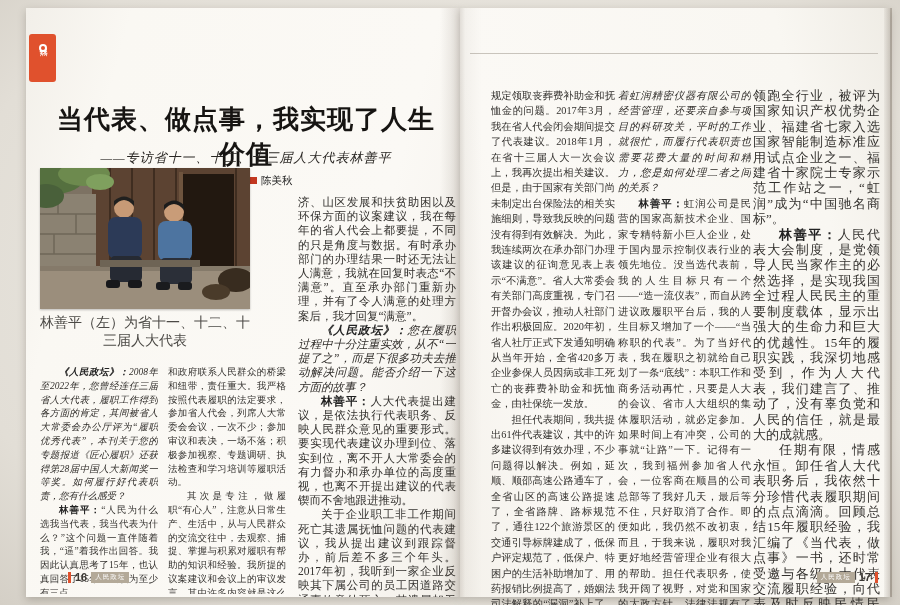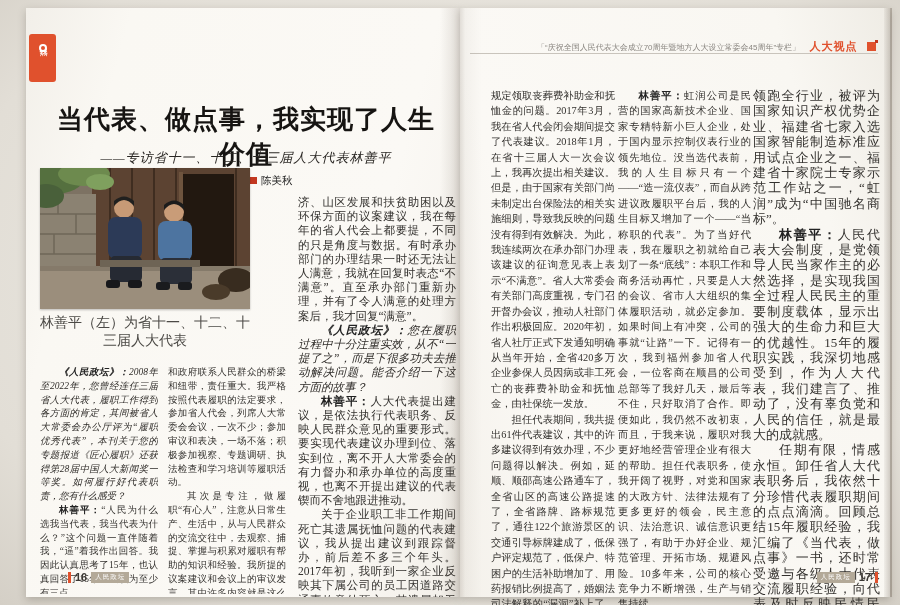--- a/index.html
+++ b/index.html
@@ -169,32 +169,28 @@
 
   <div class="footer footer-left">
     <span class="bar"></span>
     <span class="num">16</span>
     <span class="chip">人民政坛</span>
   </div>
 </div>
 
 <div class="page page-right">
 
-  <div class="rp-header">
-    <span class="note">「“庆祝全国人民代表大会成立70周年暨地方人大设立常委会45周年”专栏」</span>
-    <span class="section">人大视点</span>
-    <span class="sq"><i></i></span>
-  </div>
   <div class="rp-rule"></div>
 
   <div class="col rp-col1">
       <p class="para cont">规定领取丧葬费补助金和抚恤金的问题。2017年3月，我在省人代会闭会期间提交了代表建议。2018年1月，在省十三届人大一次会议上，我再次提出相关建议。但是，由于国家有关部门尚未制定出台保险法的相关实施细则，导致我反映的问题没有得到有效解决。为此，我连续两次在承办部门办理该建议的征询意见表上表示“不满意”。省人大常委会有关部门高度重视，专门召开督办会议，推动人社部门作出积极回应。2020年初，省人社厅正式下发通知明确从当年开始，全省420多万企业参保人员因病或非工死亡的丧葬费补助金和抚恤金，由社保统一发放。</p>
       <p class="para body">担任代表期间，我共提出61件代表建议，其中的许多建议得到有效办理，不少问题得以解决。例如，延顺、顺邵高速公路通车了，全省山区的高速公路提速了，全省路牌、路标规范了，通往122个旅游景区的交通引导标牌建成了，低保户评定规范了，低保户、特困户的生活补助增加了、用药报销比例提高了，婚姻法司法解释的“漏洞”补上了，企业融资成本降低了……每每想起自己所提的建议得到有效办理，并为经济发展与民生改善作出了贡献，我就感到欣慰！</p>
     </div>
   <div class="col rp-col2">
+      <p class="para q-cont">着虹润精密仪器有限公司的经营管理，还要亲自参与项目的科研攻关，平时的工作就很忙，而履行代表职责也需要花费大量的时间和精力，您是如何处理二者之间的关系？</p>
       <p class="para answer"><strong class="lead">林善平：</strong>虹润公司是民营的国家高新技术企业、国家专精特新小巨人企业，处于国内显示控制仪表行业的领先地位。没当选代表前，我的人生目标只有一个——“造一流仪表”，而自从跨进议政履职平台后，我的人生目标又增加了一个——“当称职的代表”。为了当好代表，我在履职之初就给自己划了一条“底线”：本职工作和商务活动再忙，只要是人大的会议、省市人大组织的集体履职活动，就必定参加。如果时间上有冲突，公司的事就“让路”一下。记得有一次，我到福州参加省人代会，一位客商在顺昌的公司总部等了我好几天，最后等不住，只好取消了合作。即便如此，我仍然不改初衷，而且，于我来说，履职对我更好地经营管理企业有很大的帮助。担任代表职务，使我开阔了视野，对党和国家的大政方针、法律法规有了更多更好的领会，民主意识、法治意识、诚信意识更强了，有助于办好企业、规范管理、开拓市场、规避风险。10多年来，公司的核心竞争力不断增强，生产与销售持续</p>
     </div>
   <div class="col rp-col3">
       <p class="para cont">领跑全行业，被评为国家知识产权优势企业、福建省七家入选国家智能制造标准应用试点企业之一、福建省十家院士专家示范工作站之一，“虹润”成为“中国驰名商标”。</p>
       <p class="para answer"><strong class="lead">林善平：</strong>人民代表大会制度，是党领导人民当家作主的必然选择，是实现我国全过程人民民主的重要制度载体，显示出强大的生命力和巨大的优越性。15年的履职实践，我深切地感受到，作为人大代表，我们建言了、推动了，没有辜负党和人民的信任，就是最大的成就感。</p>
       <p class="para body">任期有限，情感永恒。卸任省人大代表职务后，我依然十分珍惜代表履职期间的点点滴滴。回顾总结15年履职经验，我汇编了《当代表，做点事》一书，还时常受邀与各级人大代表交流履职经验，向代表及时反映民情民意。今后，我将一如既往关注人民代表大会制度的发展和完善，支持各级人大代表依法履职；一如既往大力弘扬“工匠精神”和创新精神，积极应对困难挑战，努力实现企业高质量发展；一如既往不忘社会责任，关心帮助困难群体。</p>
     </div>
 
   <div class="footer footer-right">
     <span class="chip">人民政坛</span>

